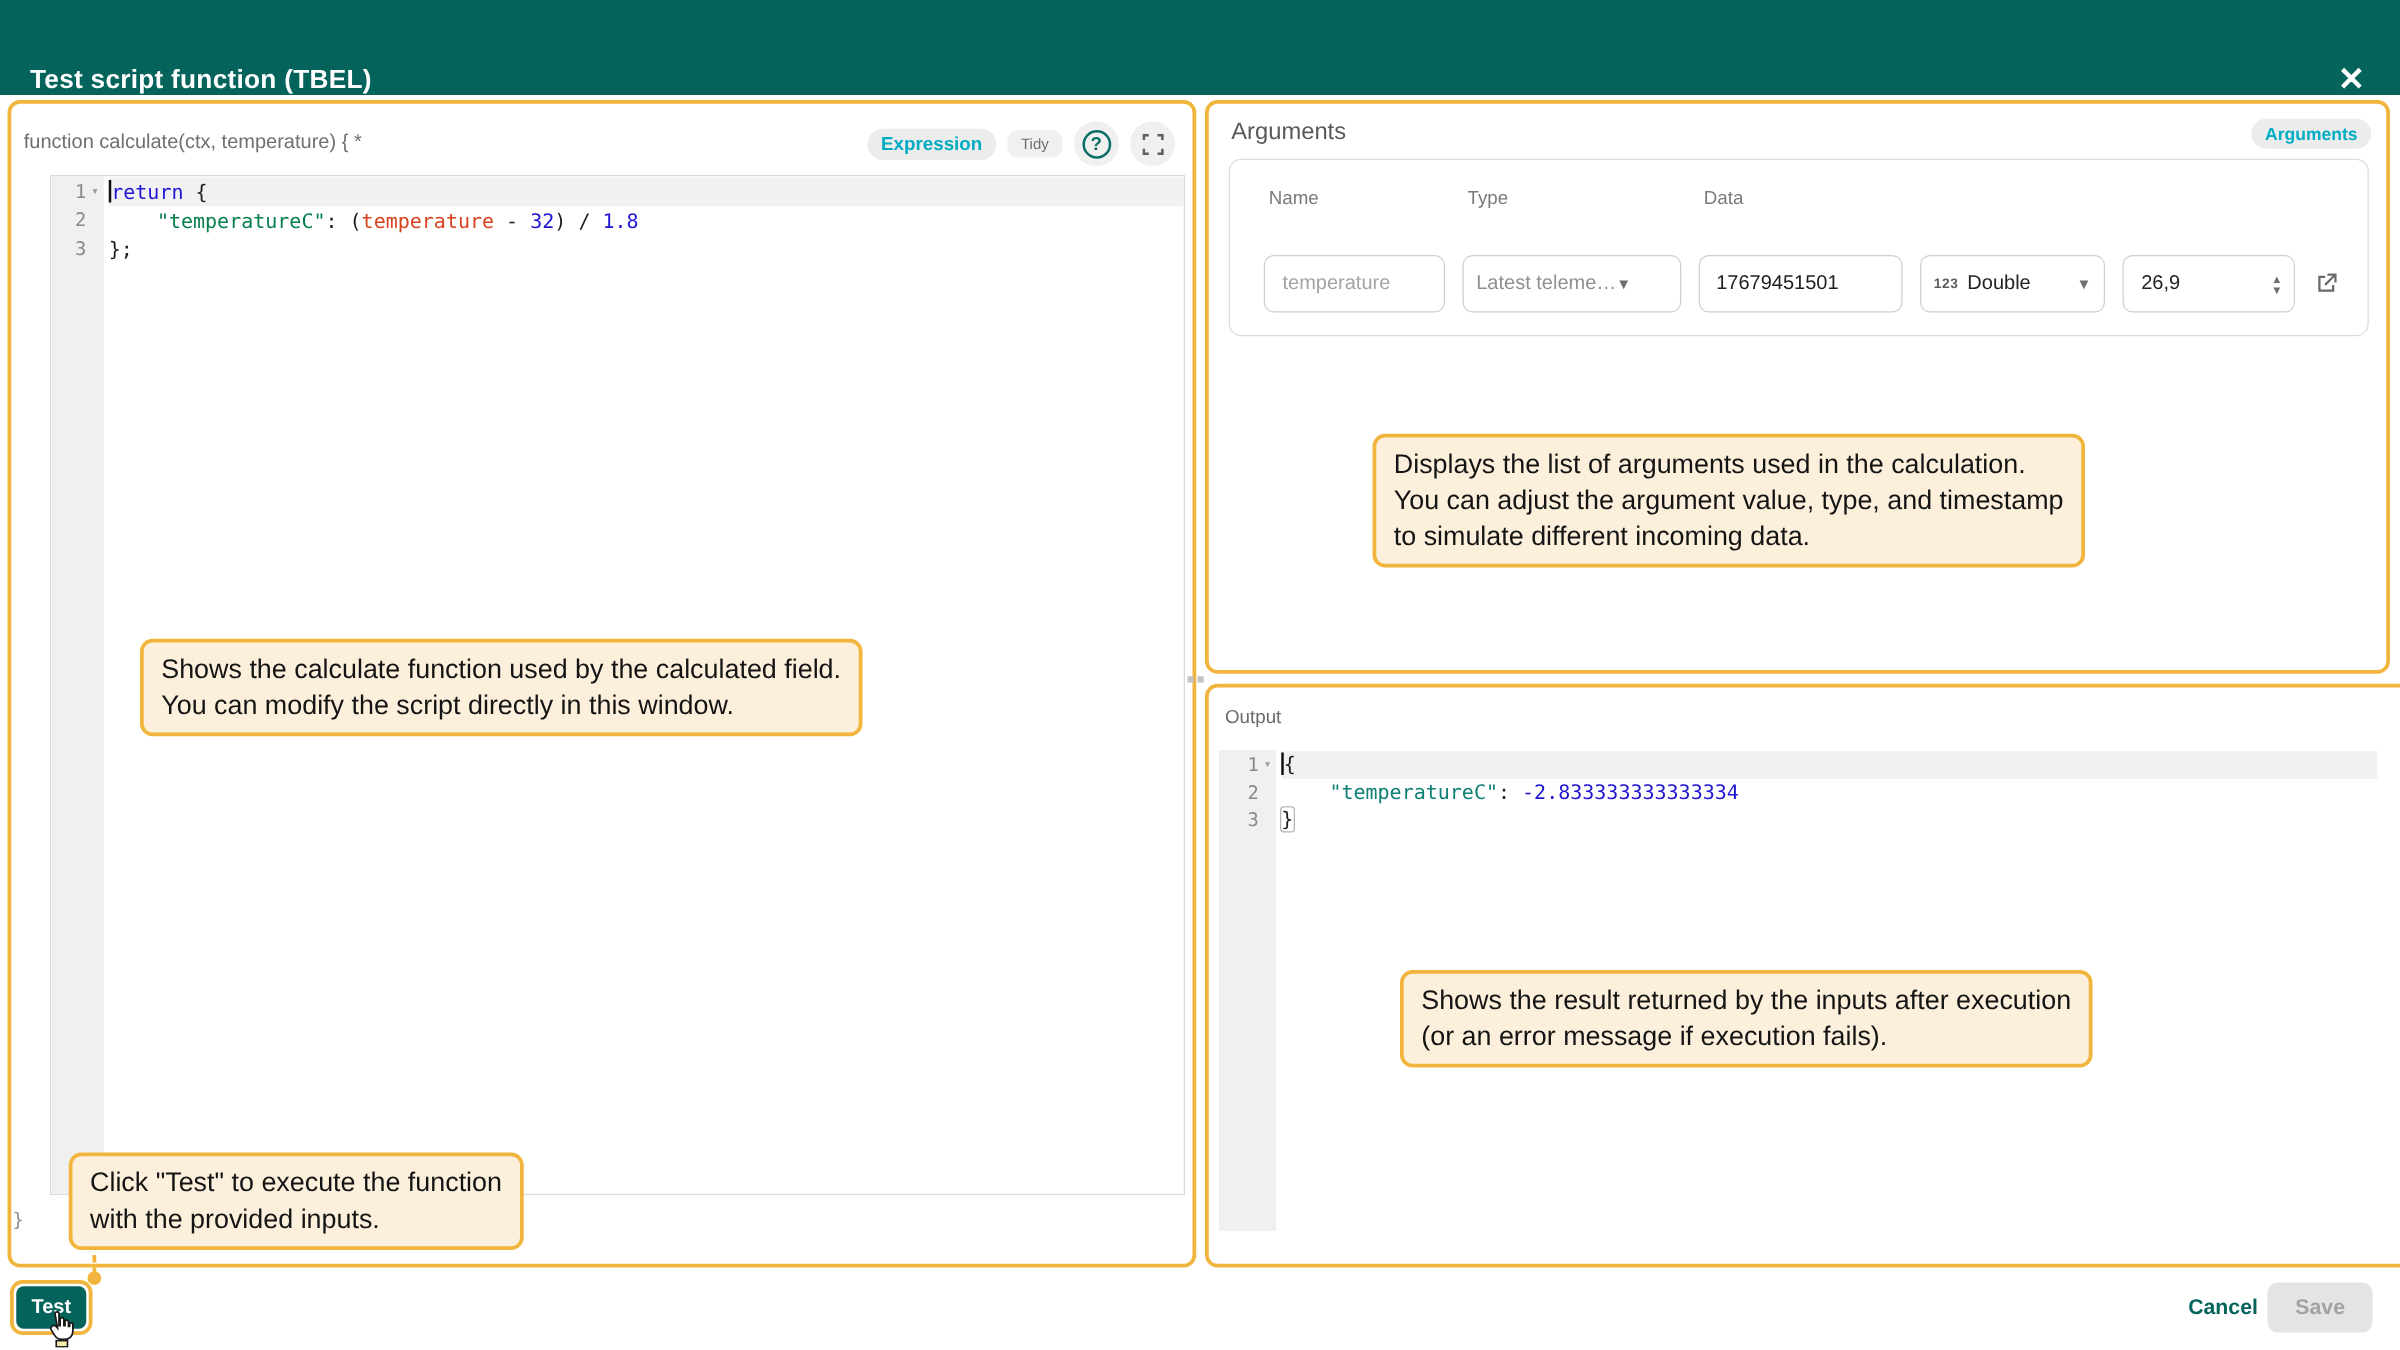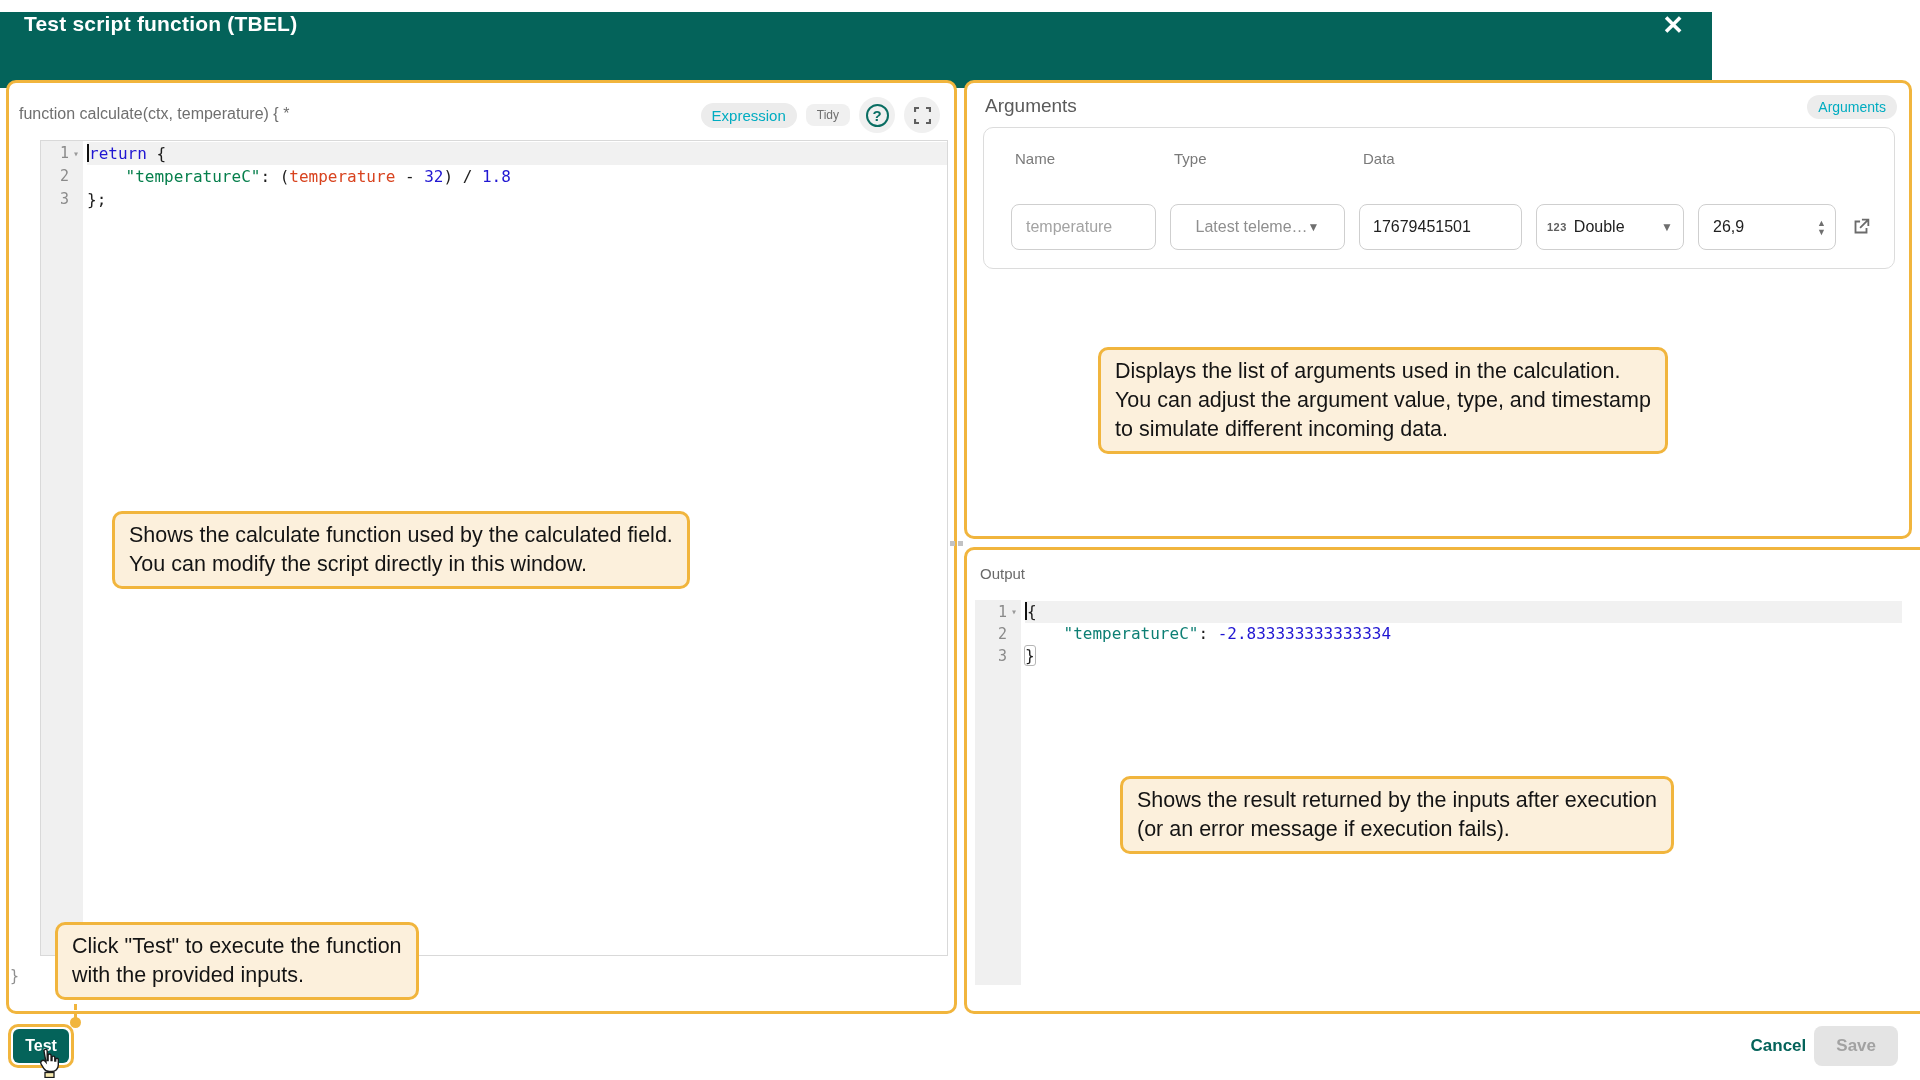--- a/index.html
+++ b/index.html
@@ -6,35 +6,35 @@
     --header-bg:#04635a; --accent-yellow:#f1b53d; --callout-bg:#fcf0dc;
     --badge-text:#00acc1; --badge-bg:#ececec; --primary-teal:#04635a;
     --code-keyword:#2016d2; --code-string:#067f4c; --code-variable:#d8431f;
     --code-number:#2016d2; --code-output-key:#0d7f74;
   }
   *{margin:0;padding:0;box-sizing:border-box}
   body{font-family:"Liberation Sans",sans-serif;background:#fff}
   .stage{position:relative;width:1920px;height:1080px;background:#fff;overflow:hidden}
 
   
-  .dlg-header{position:absolute;left:0;top:12px;width:1712px;height:76px;background:var(--header-bg);
-    display:flex;align-items:flex-start;justify-content:space-between;padding:0 28px 0 24px}
+  .dlg-header{position:absolute;left:0;top:0;width:1920px;height:76px;background:var(--header-bg);
+    display:flex;align-items:flex-end;justify-content:space-between;padding:0 28px 0 24px}
   .dlg-title{color:#fff;font-size:21px;font-weight:600;letter-spacing:.2px}
   .close-x{color:#fff;font-size:26px;font-weight:600;cursor:pointer;line-height:1}
 
   
   .panel{position:absolute;background:#fff;border:3px solid var(--accent-yellow);border-radius:10px}
   .panel-script{left:6px;top:80px;width:951px;height:934px}
   .panel-args{left:964px;top:80px;width:948px;height:459px}
   .panel-output{left:964px;top:547px;width:1140px;height:467px}
 
   
   .sig{position:absolute;left:10px;top:22px;font-size:16px;color:#6f6f6f}
   .ed-controls{position:absolute;right:14px;top:14px;display:flex;align-items:center;gap:9px}
-  .chip{background:var(--badge-bg);color:var(--badge-text);font-weight:400;font-size:15px;
+  .chip{background:var(--badge-bg);color:var(--badge-text);font-weight:700;font-size:15px;
     padding:4px 11px;border-radius:13px}
   .btn-tidy{background:#f0f0f0;color:#6f6f6f;font-size:12px;padding:4px 11px;border-radius:8px;border:none;cursor:pointer}
   .icon-btn{width:36px;height:36px;border-radius:50%;background:#f0f0f0;display:flex;align-items:center;justify-content:center;cursor:pointer}
   .help-glyph{width:23px;height:23px;border:2.5px solid #0a6e63;border-radius:50%;color:#0a6e63;
     font-weight:700;font-size:15px;display:flex;align-items:center;justify-content:center}
 
   
   .ace{display:flex;font-family:"DejaVu Sans Mono",monospace;font-size:16px;background:#fff;overflow:hidden}
   .ace-left{position:absolute;left:31px;top:57px;width:908px;height:816px;border:1px solid #d9d9d9;line-height:23px}
   .ace-out{position:absolute;left:8px;top:50px;width:927px;height:385px;line-height:22px}
@@ -73,21 +73,21 @@
   .args-table{position:absolute;left:16px;top:44px;width:912px;height:142px;border:1px solid #dcdcdc;border-radius:10px}
   .tbl-headers{position:absolute;left:27px;top:22px;display:flex;gap:14px;font-size:15px;color:#7a7a7a}
   .tbl-headers span{display:block}
   .h-name{width:145px;padding-left:4px}
   .h-type{width:175px;padding-left:4px}
   .h-data{width:163px;padding-left:4px}
   .tbl-row{position:absolute;left:27px;top:76px;display:flex;gap:14px;align-items:center}
   .field{height:46px;border:1px solid #cfcfcf;border-radius:8px;display:flex;align-items:center;
     font-size:16px;background:#fff}
   .f-name{width:145px;color:#a3a3a3;padding-left:14px}
-  .f-type{width:175px;color:#8f8f8f;padding:0 10px;justify-content:center}
+  .f-type{width:175px;color:#8f8f8f;padding:0 10px;justify-content:flex-start}
   .f-ts{width:163px;color:#212121;padding-left:13px}
   .f-vtype{width:148px;color:#212121;padding:0 10px;gap:7px}
   .f-val{width:138px;color:#212121;padding-left:14px;justify-content:space-between}
   .caret-down{font-size:12px;color:#6f6f6f}
   .i123{font-size:11px;font-weight:700;color:#5f5f5f;letter-spacing:0.5px}
   .stepper{display:flex;flex-direction:column;gap:1px;margin-right:9px}
   .stepper span{font-size:9px;color:#6f6f6f;line-height:8px;cursor:pointer}
   .open-new{cursor:pointer;display:flex;align-items:center}
 
   

